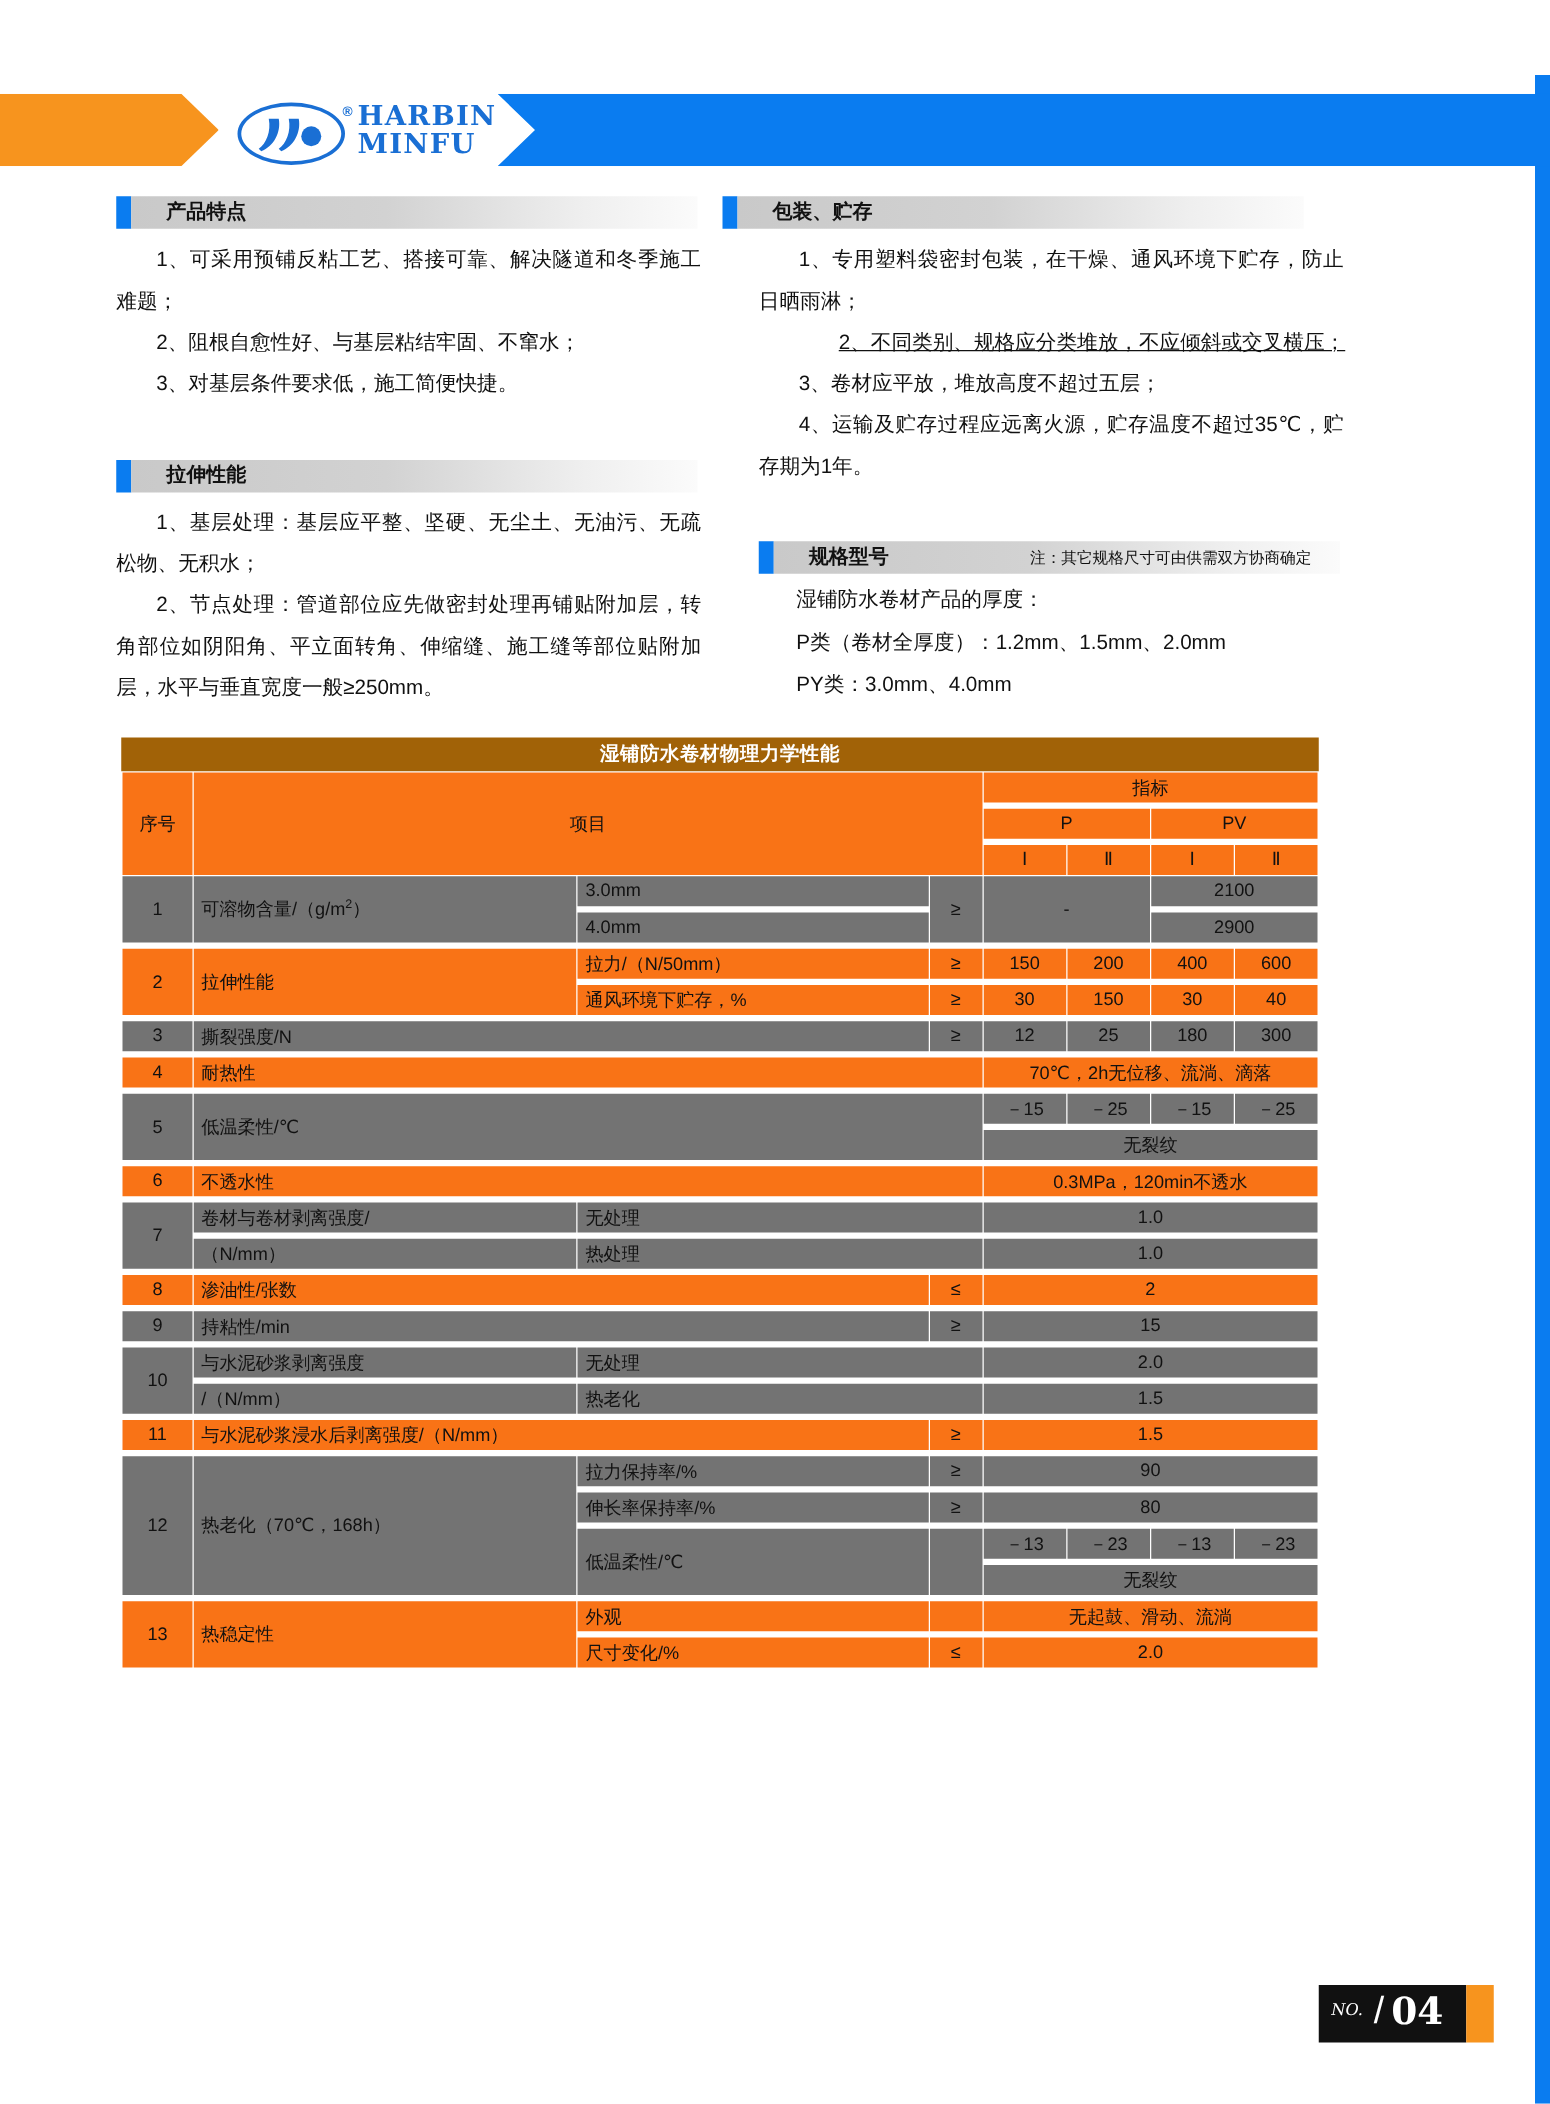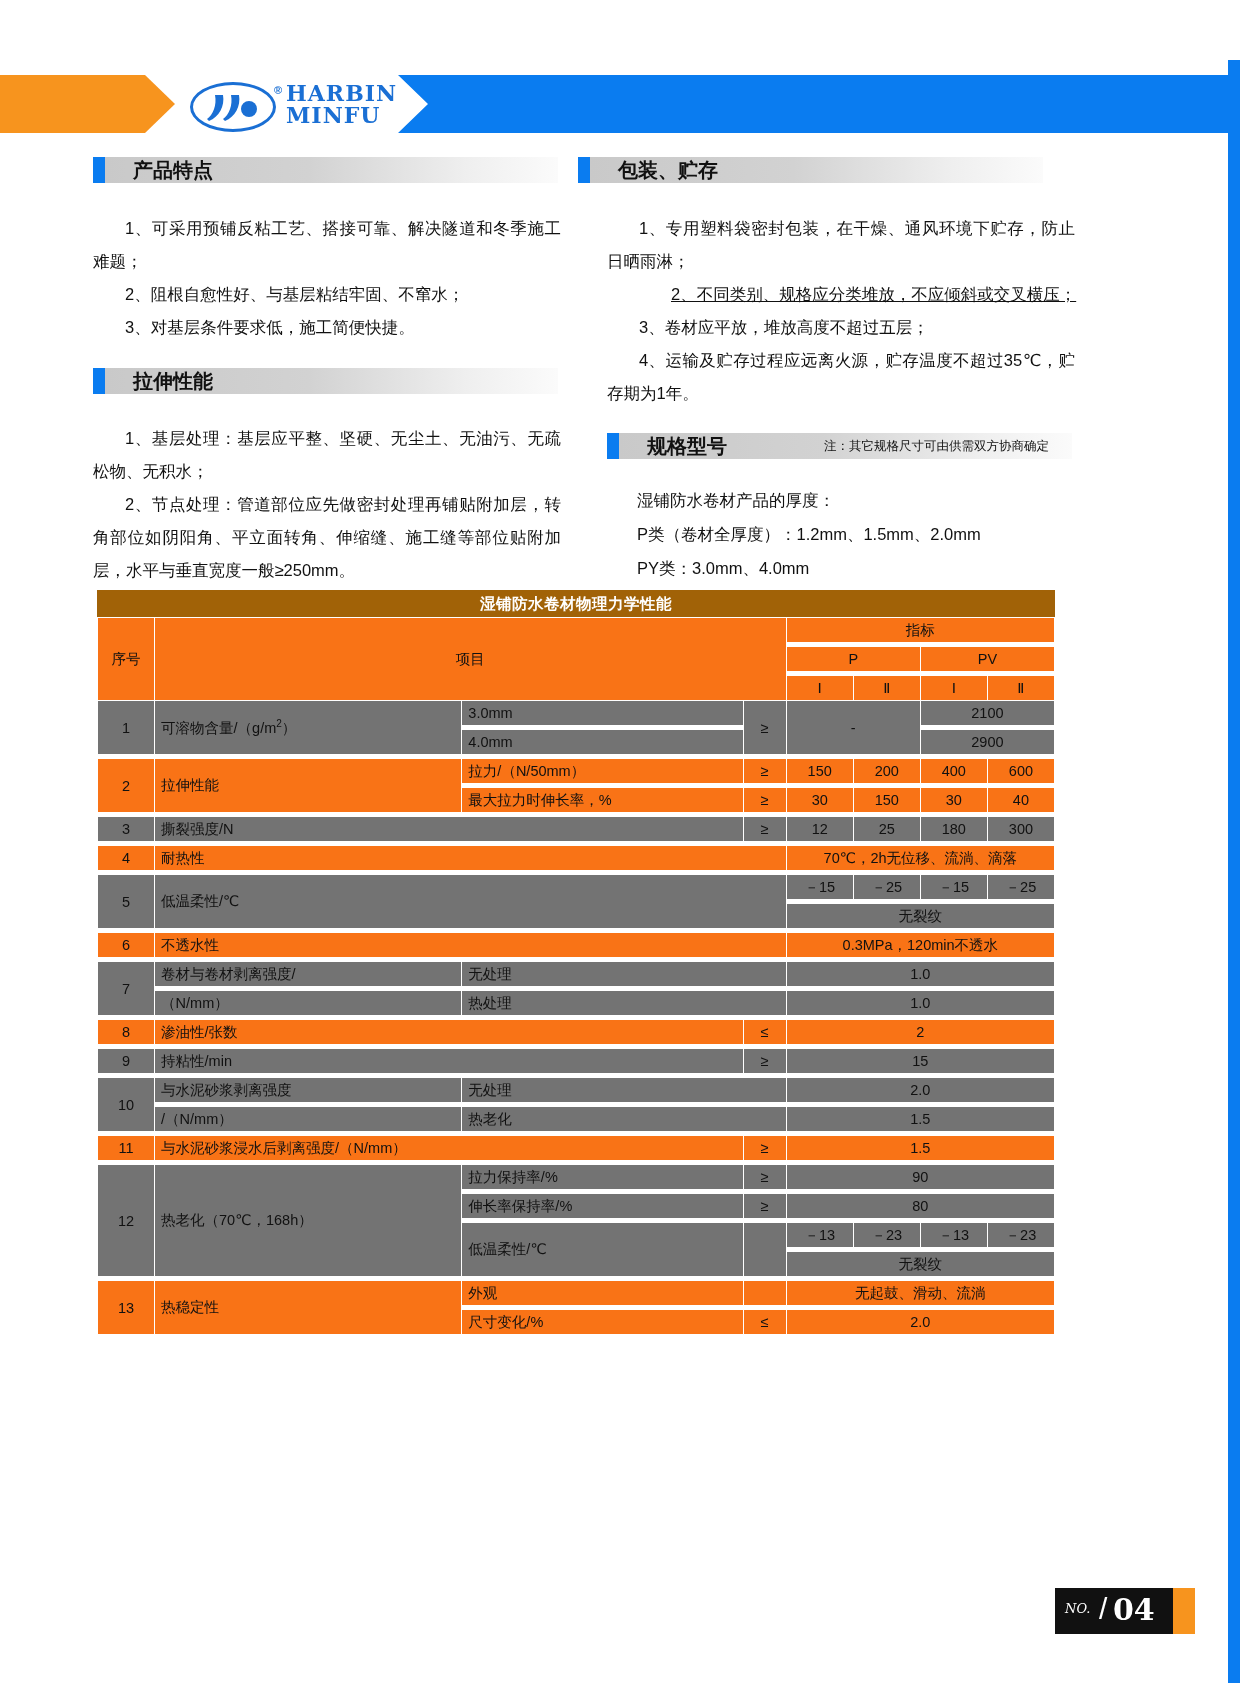--- a/index.html
+++ b/index.html
@@ -43,31 +43,31 @@
 
   
   .sec-head{position:absolute;height:26px;}
   .sec-head .tick{position:absolute;left:0;top:0;width:12px;height:26px;background:#0a7cf0;}
   .sec-head .bar{
     position:absolute;left:12px;top:0;height:26px;
     background:linear-gradient(to right,#c9c9c9 0%,#d2d2d2 45%,#efefef 80%,#fbfbfb 100%);
   }
   .sec-head .txt{
     position:absolute;left:40px;top:0;height:33px;line-height:26px;
-    font-size:20px;font-weight:bold;color:#111;
+    font-size:16px;font-weight:bold;color:#111;
   }
   .sec-head .note{
     position:absolute;top:0;height:26px;line-height:26px;
     font-size:12.5px;color:#111;font-weight:normal;margin-left:32px;
   }
 
   
   .para{
     position:absolute;font-size:16.5px;line-height:33px;color:#111;
-    text-indent:32px;text-align:justify;margin-top:20px;
+    text-indent:32px;text-align:justify;
   }
   .para.noind{text-indent:0;}
 
   
   .tbl{position:absolute;left:97px;top:590px;width:958px;}
   .tbl-title{
     height:27px;line-height:27px;text-align:center;background:#a16207;
     color:#ffffff;font-size:15.5px;font-weight:bold;letter-spacing:.5px;
   }
   table{border-collapse:separate;border-spacing:1px;width:958px;table-layout:fixed;}
@@ -229,21 +229,21 @@
       <td class="grey">≥</td>
       <td class="grey">150</td>
       <td class="grey">200</td>
       <td class="grey">400</td>
       <td class="grey">600</td>
     </tr>
     <tr>
           <td class="blank" colspan="6"></td>
         </tr>
     <tr>
-      <td class="grey left">最大拉力时伸长率，%</td>
+      <td class="grey left">通风环境下贮存，%</td>
       <td class="grey">≥</td>
       <td class="grey">30</td>
       <td class="grey">150</td>
       <td class="grey">30</td>
       <td class="grey">40</td>
     </tr>
 
     <tr>
           <td class="blank" colspan="8"></td>
         </tr>

